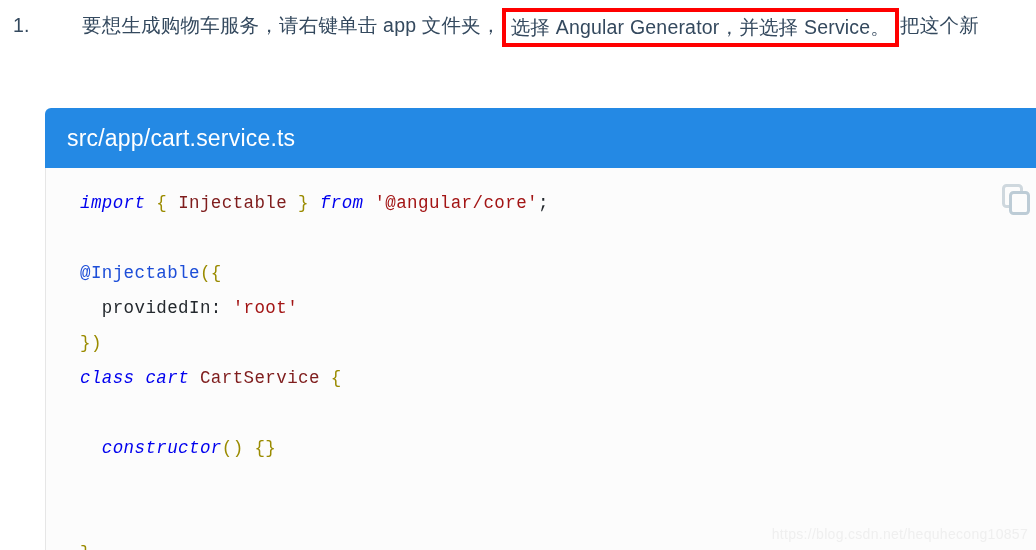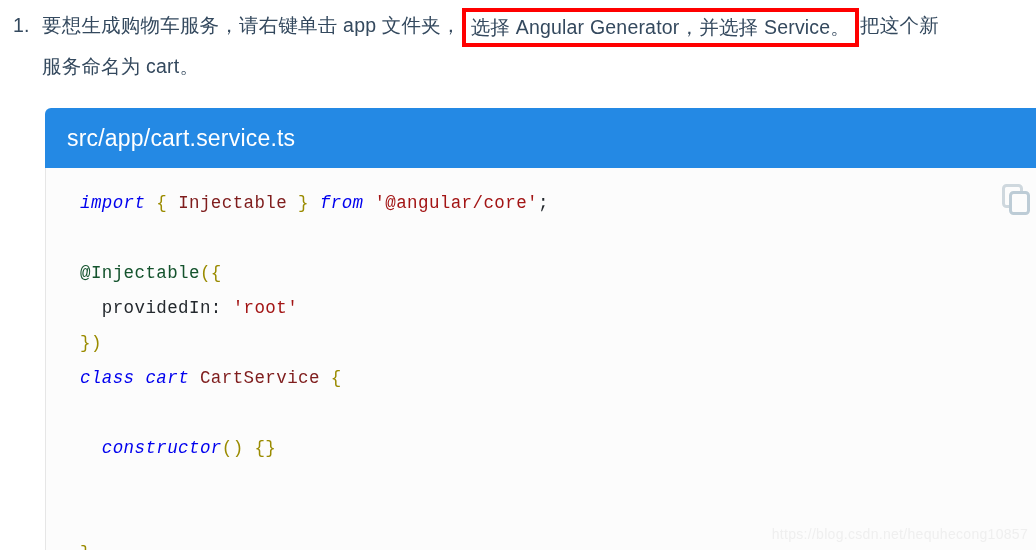--- a/index.html
+++ b/index.html
@@ -32,20 +32,21 @@
   .li-marker {
     position: absolute;
     left: 13px;
     top: 5px;
     font-size: 19.5px;
     color: #34495e;
   }
   .li-body {
     padding-left: 42px;
     padding-top: 5px;
+    margin-left: 40px;
   }
   .seg {
     white-space: pre;
   }
   
   .redbox {
     display: inline-block;
     border: 4px solid #ff0000;
     padding: 0px 5px 1px 5px;
     margin: 0 1px;
@@ -92,21 +93,21 @@
     font-size: 17.5px;
     line-height: 35px;
     color: #24292e;
     white-space: pre;
     letter-spacing: 0.4px;
   }
   .tok-kw   { color: #0000ee; font-style: italic; }          
   .tok-type { color: #7f1d1d; }          
   .tok-str  { color: #a31515; font-family: Liberation Mono, monospace; }
   .tok-punc { color: #9a8b00; }          
-  .tok-deco { color: #14532d; }          
+  .tok-deco { color: #1d4ed8; }          
   .tok-plain{ color: #24292e; }
 
   
   .copy-icon {
     position: absolute;
     right: 12px;
     top: 14px;
     width: 34px;
     height: 34px;
   }
@@ -124,21 +125,20 @@
   }
 </style>
 </head>
 <body>
 
 <div class="instructions">
   <div class="list-item">
     <span class="li-marker">1.</span>
     <div class="li-body">
       <span class="seg">要想生成购物车服务，请右键单击 app 文件夹，</span><span class="redbox" style="border-color: rgb(255, 0, 0);"><span class="seg">选择 Angular Generator，并选择 Service。</span></span><span class="seg">把这个新</span>
-      <div class="seg">服务命名为 cart。</div>
     </div>
   </div>
 </div>
 
 <div class="code-card">
   <div class="code-header" style="background: rgb(36, 137, 228);">src/app/cart.service.ts</div>
   <div class="code-body">
     <span class="copy-icon">
       <svg width="34" height="34" viewBox="0 0 34 34" aria-hidden="true">
         <rect x="4.5" y="3.5" width="18" height="21" rx="3" ry="3" fill="none" stroke="#cfd8de" stroke-width="3"></rect>

